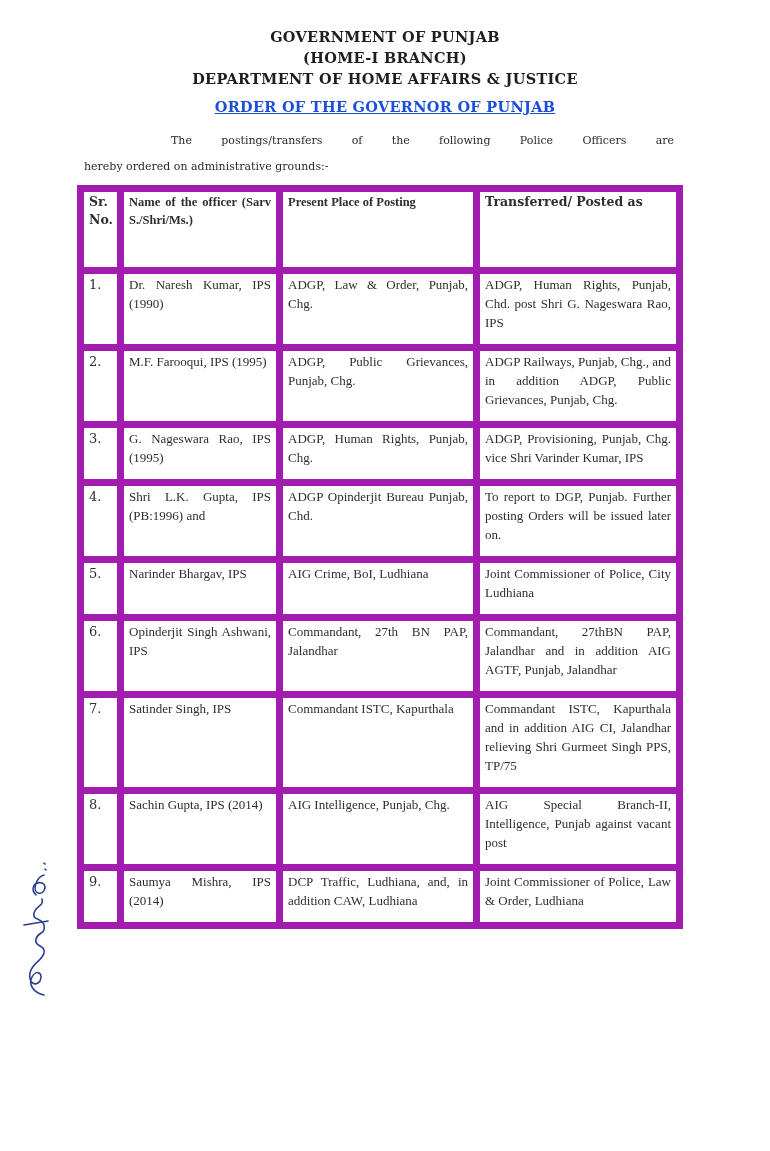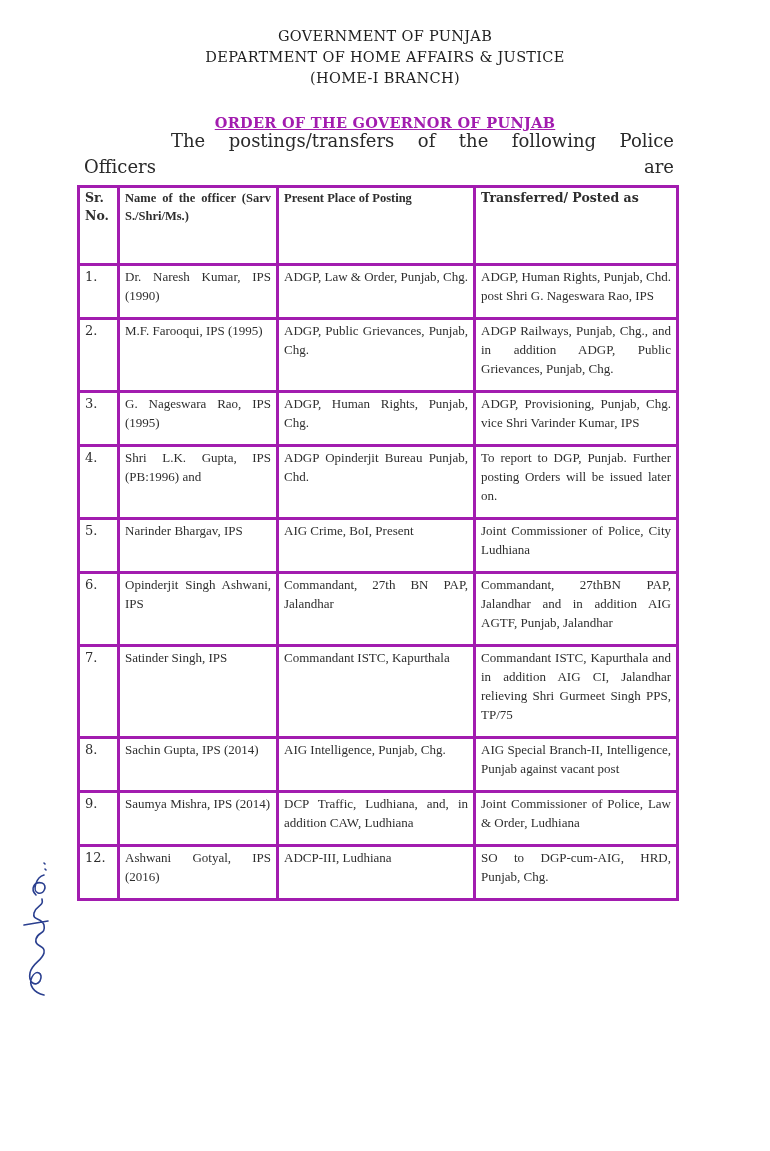--- a/index.html
+++ b/index.html
@@ -3,62 +3,63 @@
 <meta charset="utf-8">
 <style>
   html, body { margin: 0; padding: 0; background: #ffffff; }
   body {
     width: 770px; height: 1151px; position: relative; overflow: hidden;
     font-family: "DejaVu Serif", "Liberation Serif", serif;
     color: #2a2a2a;
   }
   .header { position: absolute; top: 26px; left: 0; width: 770px; text-align: center; }
   .header .line {
-    font-family: "DejaVu Serif", serif; font-weight: normal; font-size: 14.5px;
+    font-family: "DejaVu Serif", serif; font-weight: bold; font-size: 14.5px;
     line-height: 21px; letter-spacing: 0.3px; color: #1e1e1e;
   }
   .order-title {
-    position: absolute; top: 114px; left: 0; width: 770px; text-align: center;
+    position: absolute; top: 98px; left: 0; width: 770px; text-align: center;
     font-weight: bold; font-size: 14.5px; letter-spacing: 0.3px; text-decoration: underline;
-    color: #a21caf;
+    color: #1d4ed8;
   }
   .intro {
     position: absolute; top: 128px; left: 84px; width: 590px;
-    font-size: 18px; line-height: 26px; text-align: justify; color: #2a2a2a;
+    font-size: 11px; line-height: 26px; text-align: justify; color: #2a2a2a;
   }
   .intro .p1 { display: block; text-indent: 87px; text-align-last: justify; word-spacing: 3px; }
   table.postings {
     position: absolute; top: 185px; left: 77px; width: 599px;
     border-collapse: collapse; table-layout: fixed;
     font-family: "DejaVu Serif", serif; font-size: 13px; line-height: 19px; color: #2e2e2e;
   }
   table.postings td, table.postings th {
-    border: 3px solid #a21caf; vertical-align: top; padding: 1px 5px 12px 5px;
+    border: 7px solid #a21caf; vertical-align: top; padding: 1px 5px 12px 5px;
   }
   table.postings th {
     font-weight: bold; text-align: left; font-size: 12.5px; line-height: 18px; height: 62px;
   }
   table.postings td.just, table.postings th.just { text-align: justify; font-family: Liberation Serif, serif; }
   table.postings td.sr { text-align: left; }
   col.c1 { width: 40px; } col.c2 { width: 159px; } col.c3 { width: 197px; } col.c4 { width: 203px; }
   .signature { position: absolute; left: 14px; top: 855px; width: 44px; height: 150px; }
 </style>
 </head>
 <body>
 
 <div class="header">
   <div class="line">GOVERNMENT OF PUNJAB</div>
+  <div class="line">(HOME-I BRANCH)</div>
   <div class="line">DEPARTMENT OF HOME AFFAIRS &amp; JUSTICE</div>
-  <div class="line">(HOME-I BRANCH)</div>
 </div>
 
 <div class="order-title">ORDER OF THE GOVERNOR OF PUNJAB</div>
 
 <div class="intro">
   <span class="p1">The postings/transfers of the following Police Officers are</span>
+  <span>hereby ordered on administrative grounds:-</span>
 </div>
 
 <table class="postings">
   <colgroup>
       <col class="c1">
       <col class="c2">
       <col class="c3">
       <col class="c4">
     </colgroup>
   <thead>
@@ -90,21 +91,21 @@
       </tr>
       <tr>
         <td class="sr">4.</td>
         <td class="just">Shri L.K. Gupta, IPS (PB:1996) and</td>
         <td class="just">ADGP Opinderjit Bureau Punjab, Chd.</td>
         <td class="just">To report to DGP, Punjab. Further posting Orders will be issued later on.</td>
       </tr>
       <tr>
         <td class="sr">5.</td>
         <td class="just">Narinder Bhargav, IPS</td>
-        <td class="just">AIG Crime, BoI, Present</td>
+        <td class="just">AIG Crime, BoI, Ludhiana</td>
         <td class="just">Joint Commissioner of Police, City Ludhiana</td>
       </tr>
       <tr>
         <td class="sr">6.</td>
         <td class="just">Opinderjit Singh Ashwani, IPS</td>
         <td class="just">Commandant, 27th BN PAP, Jalandhar</td>
         <td class="just">Commandant, 27thBN PAP, Jalandhar and in addition AIG AGTF, Punjab, Jalandhar</td>
       </tr>
       <tr>
         <td class="sr">7.</td>
@@ -117,26 +118,20 @@
         <td class="just">Sachin Gupta, IPS (2014)</td>
         <td class="just">AIG Intelligence, Punjab, Chg.</td>
         <td class="just">AIG Special Branch-II, Intelligence, Punjab against vacant post</td>
       </tr>
       <tr>
         <td class="sr">9.</td>
         <td class="just">Saumya Mishra, IPS (2014)</td>
         <td class="just">DCP Traffic, Ludhiana, and, in addition CAW, Ludhiana</td>
         <td class="just">Joint Commissioner of Police, Law &amp; Order, Ludhiana</td>
       </tr>
-      <tr>
-        <td class="sr">12.</td>
-        <td class="just">Ashwani Gotyal, IPS (2016)</td>
-        <td class="just">ADCP-III, Ludhiana</td>
-        <td class="just">SO to DGP-cum-AIG, HRD, Punjab, Chg.</td>
-      </tr>
     </tbody>
 </table>
 
 <svg class="signature" viewBox="0 0 44 150">
   <path d="M30 140 C 20 138, 14 130, 18 122 C 22 114, 30 118, 26 126 C 22 132, 14 128, 16 118
            C 18 108, 28 106, 30 98 C 32 90, 20 92, 22 84 C 24 76, 32 80, 30 70
            C 28 62, 18 66, 20 58 C 22 50, 30 52, 28 44 M 10 70 L 34 66
            M 22 40 C 16 34, 20 26, 28 28 C 34 30, 30 40, 24 38 C 18 36, 22 22, 30 20
            M 30 8 L 31 9 M 31 14 L 32 15" fill="none" stroke="#2a3f8f" stroke-width="1.6" stroke-linecap="round"></path>
 </svg>

